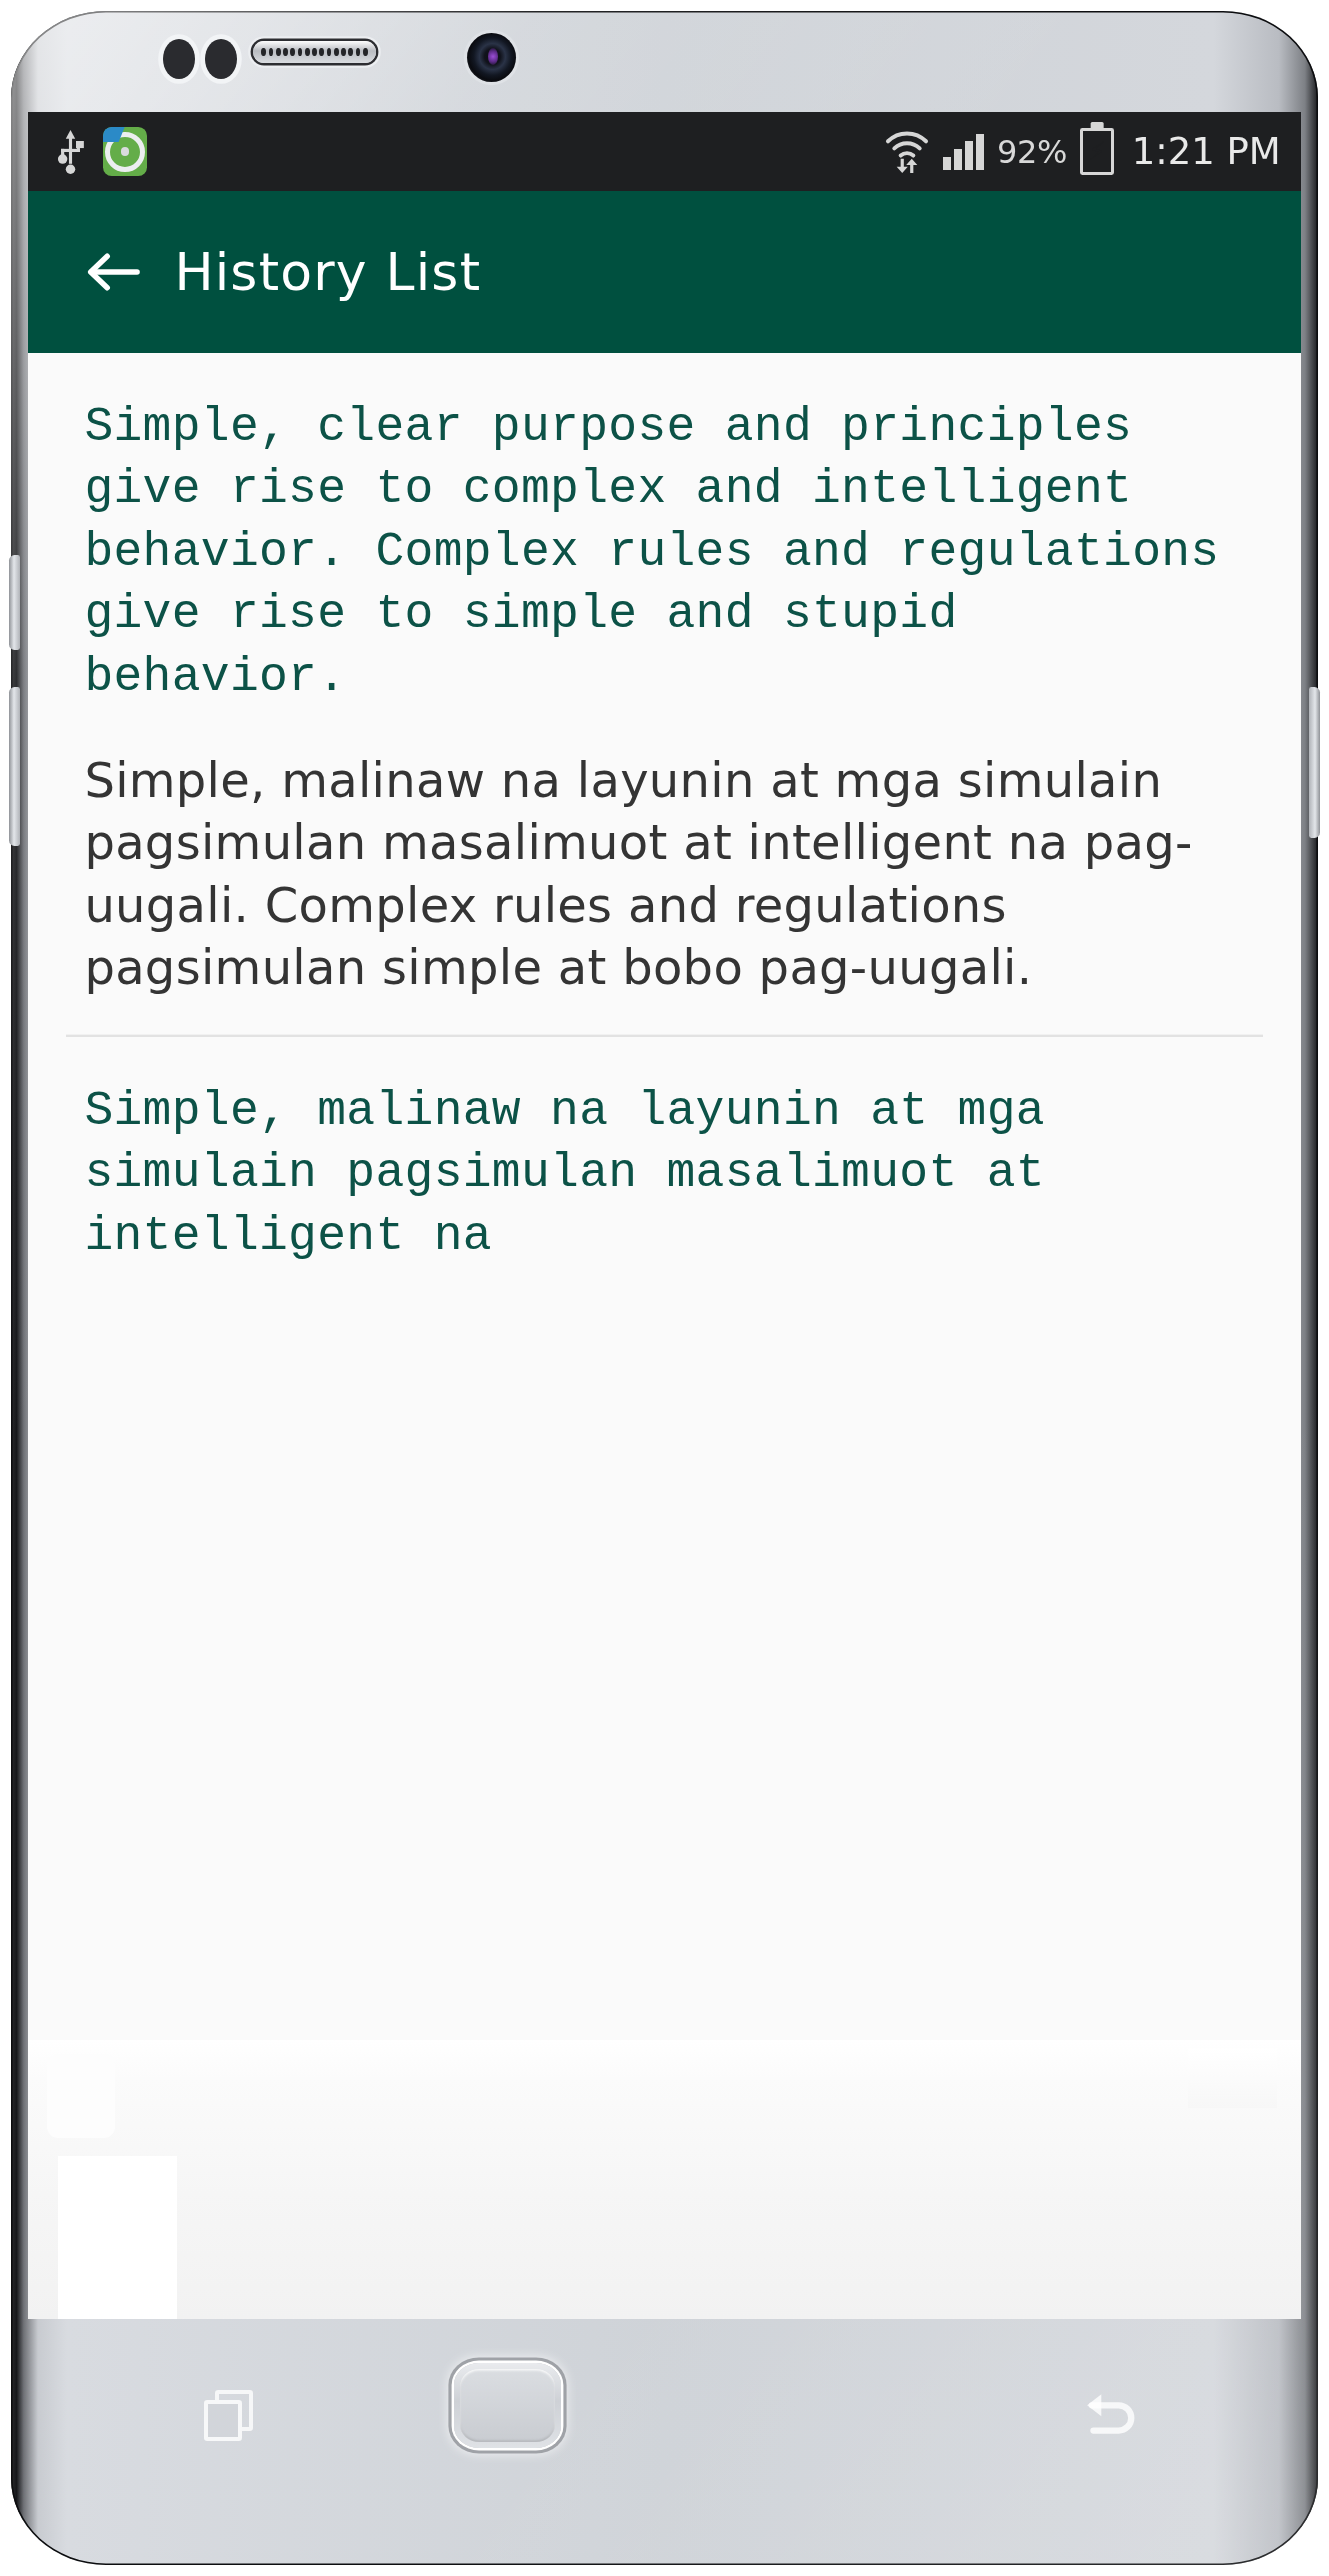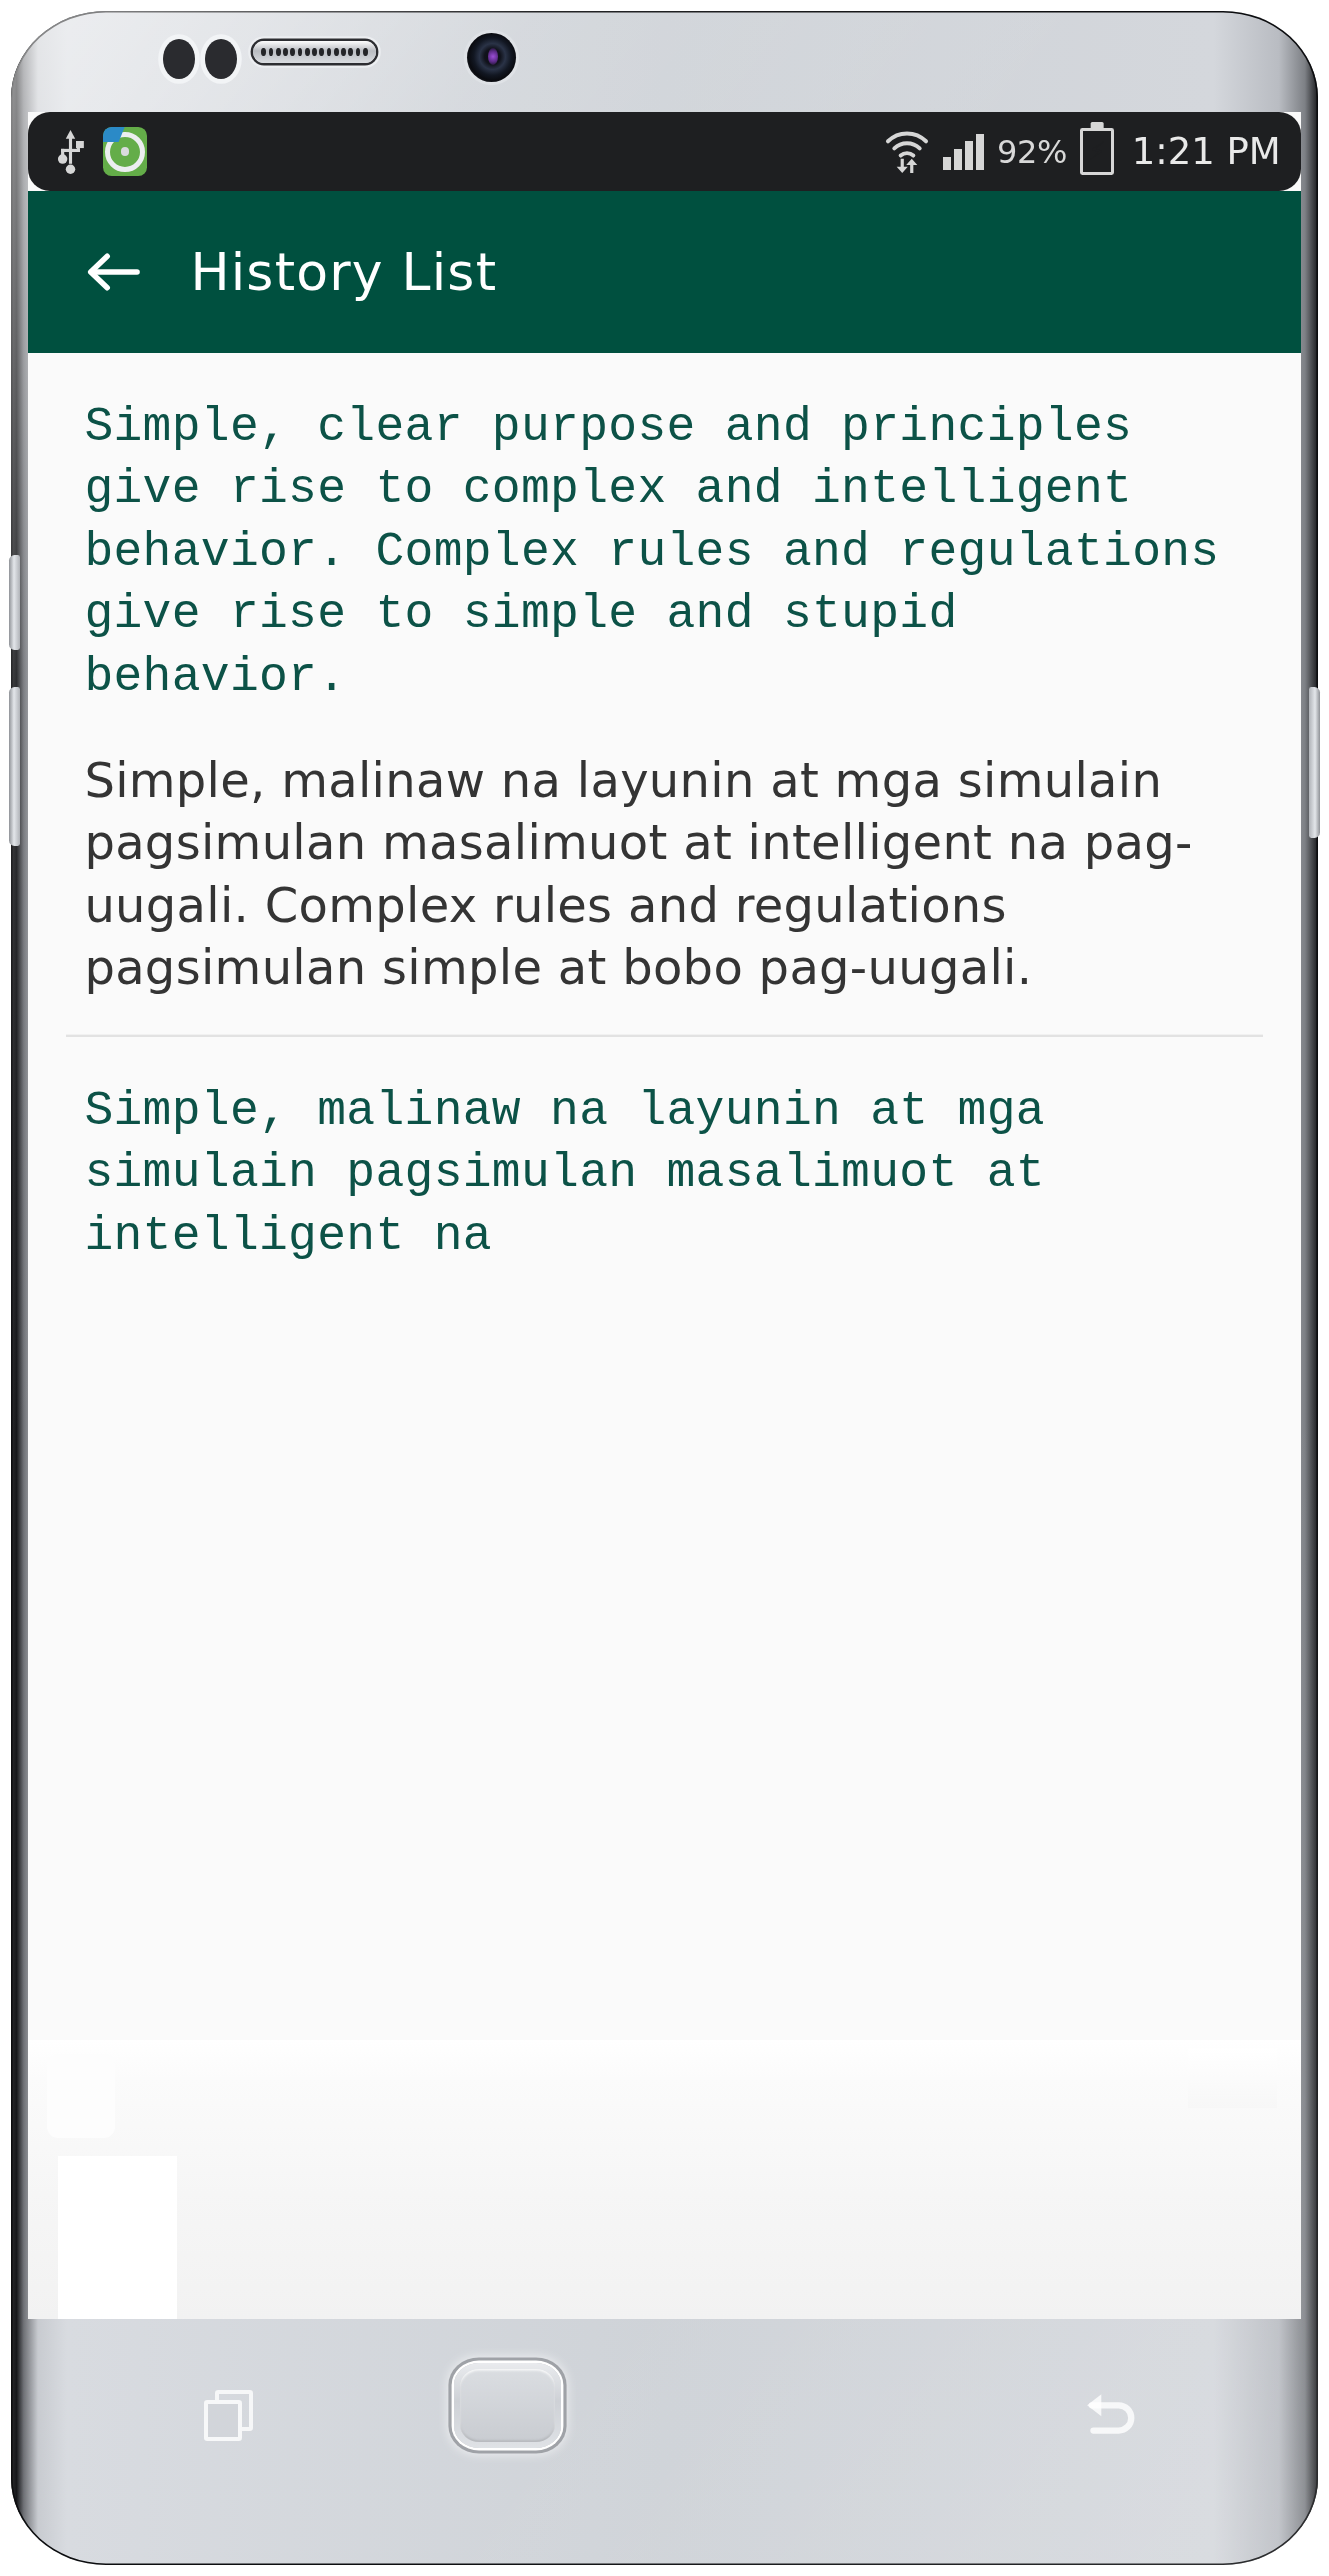--- a/index.html
+++ b/index.html
@@ -79,21 +79,21 @@
 
   
   #screen{
     position:absolute;left:17.4px;top:101px;width:1273px;height:2207px;
     background:#fafafa;overflow:hidden;
   }
 
   
   #status-bar{
     position:relative;height:79px;background:#1e1f21;color:#dcdcdc;
-    display:flex;align-items:center;padding:0 20.6px 0 28.5px;box-sizing:border-box;border-radius:22px;
+    display:flex;align-items:center;padding:0 20.6px 0 28.5px;box-sizing:border-box;
   }
   #status-left{display:flex;align-items:center;gap:19px;}
   #status-right{margin-left:auto;display:flex;align-items:center;gap:12.7px;}
   #usb-icon svg{display:block;}
   #app-notif-icon{
     width:44px;height:49px;border-radius:8.7px;background:#64ad49;position:relative;overflow:hidden;
     display:flex;align-items:center;justify-content:center;
   }
   #app-notif-icon .ring{width:30px;height:30px;border-radius:50%;border:5.6px solid #eceef0;
     display:flex;align-items:center;justify-content:center;}
@@ -114,21 +114,21 @@
     width:12.7px;height:5.6px;background:#d6d6d6;border-radius:1.6px 1.6px 0 0;}
   #battery-icon .bolt{font-size:25px;line-height:1;color:#1e1f21;font-weight:bold;}
 
   
   #app-bar{
     height:162px;background:#00503F;display:flex;align-items:center;padding-left:57px;box-sizing:border-box;
   }
   #back-arrow{width:57px;height:44px;flex:0 0 auto;}
   #back-arrow svg{display:block;width:100%;height:100%;}
   #app-title{
-    margin-left:48px;color:#ffffff;font-size:52px;letter-spacing:1.2px;
+    margin-left:32px;color:#ffffff;font-size:52px;letter-spacing:1.2px;
     font-family:"DejaVu Sans","Liberation Sans",sans-serif;
   }
 
   
   #history-list{
     background:#fafafa;height:1966px;overflow:hidden;position:relative;
   }
   .history-item{padding:43px 56px 36px 56px;box-sizing:border-box;}
   .item-divider{height:2.4px;background:#e2e2e2;margin:0 38px;
     box-shadow:0 -0.8px 0 #efefef;}

